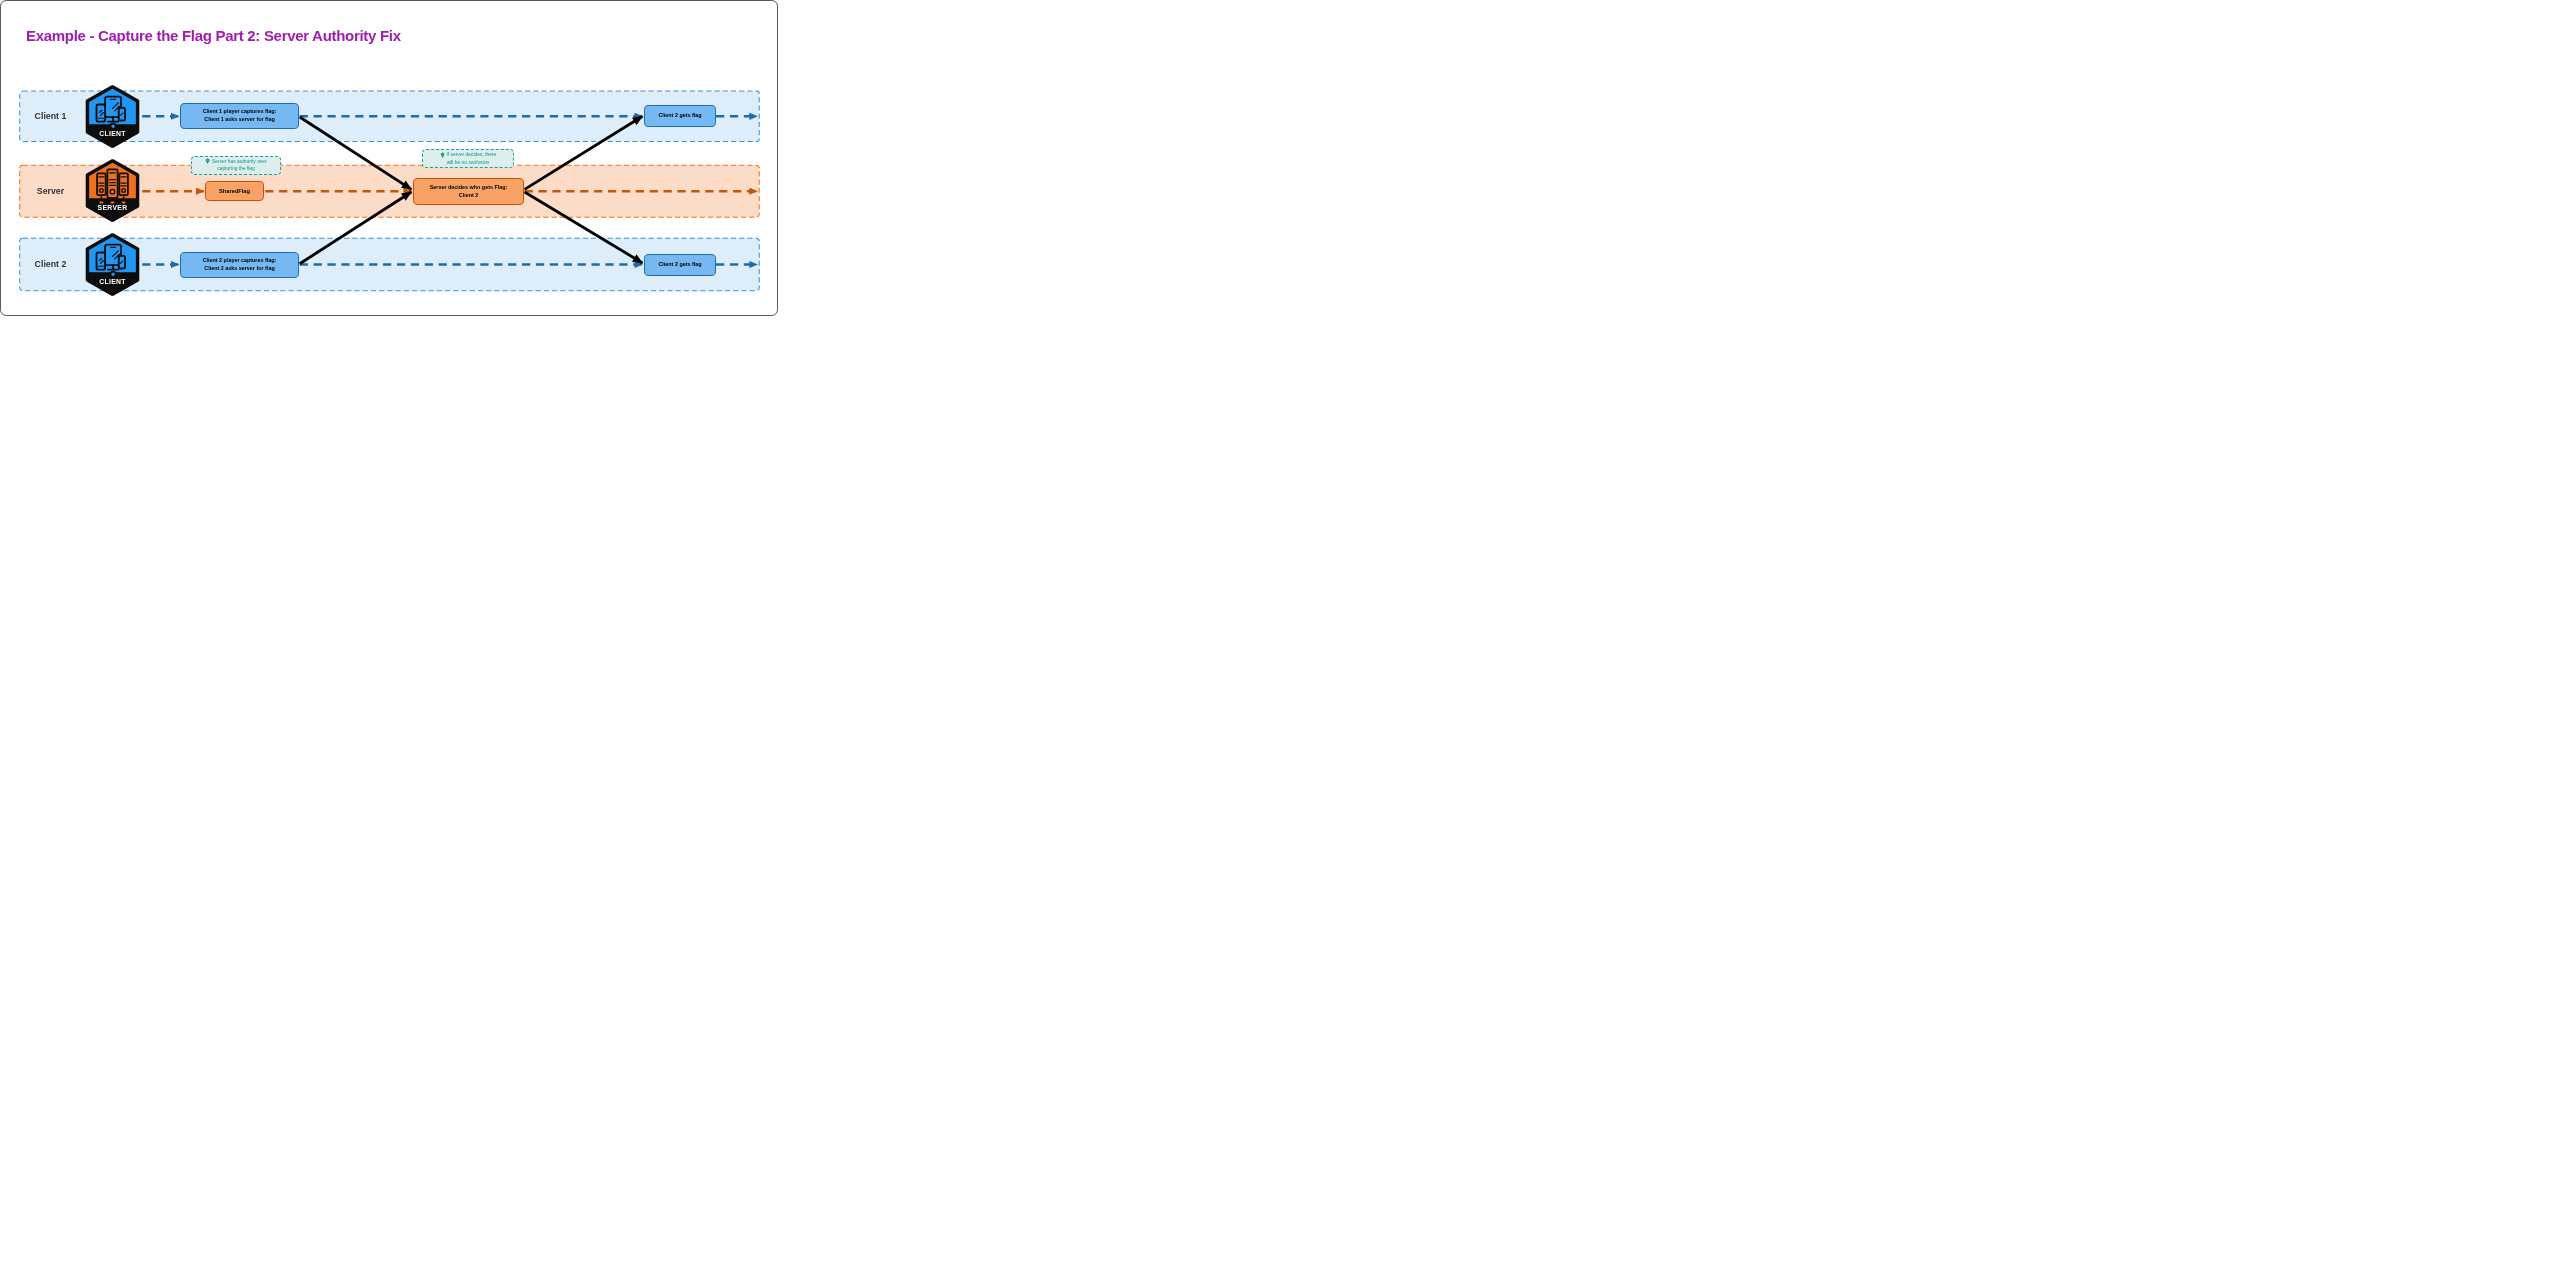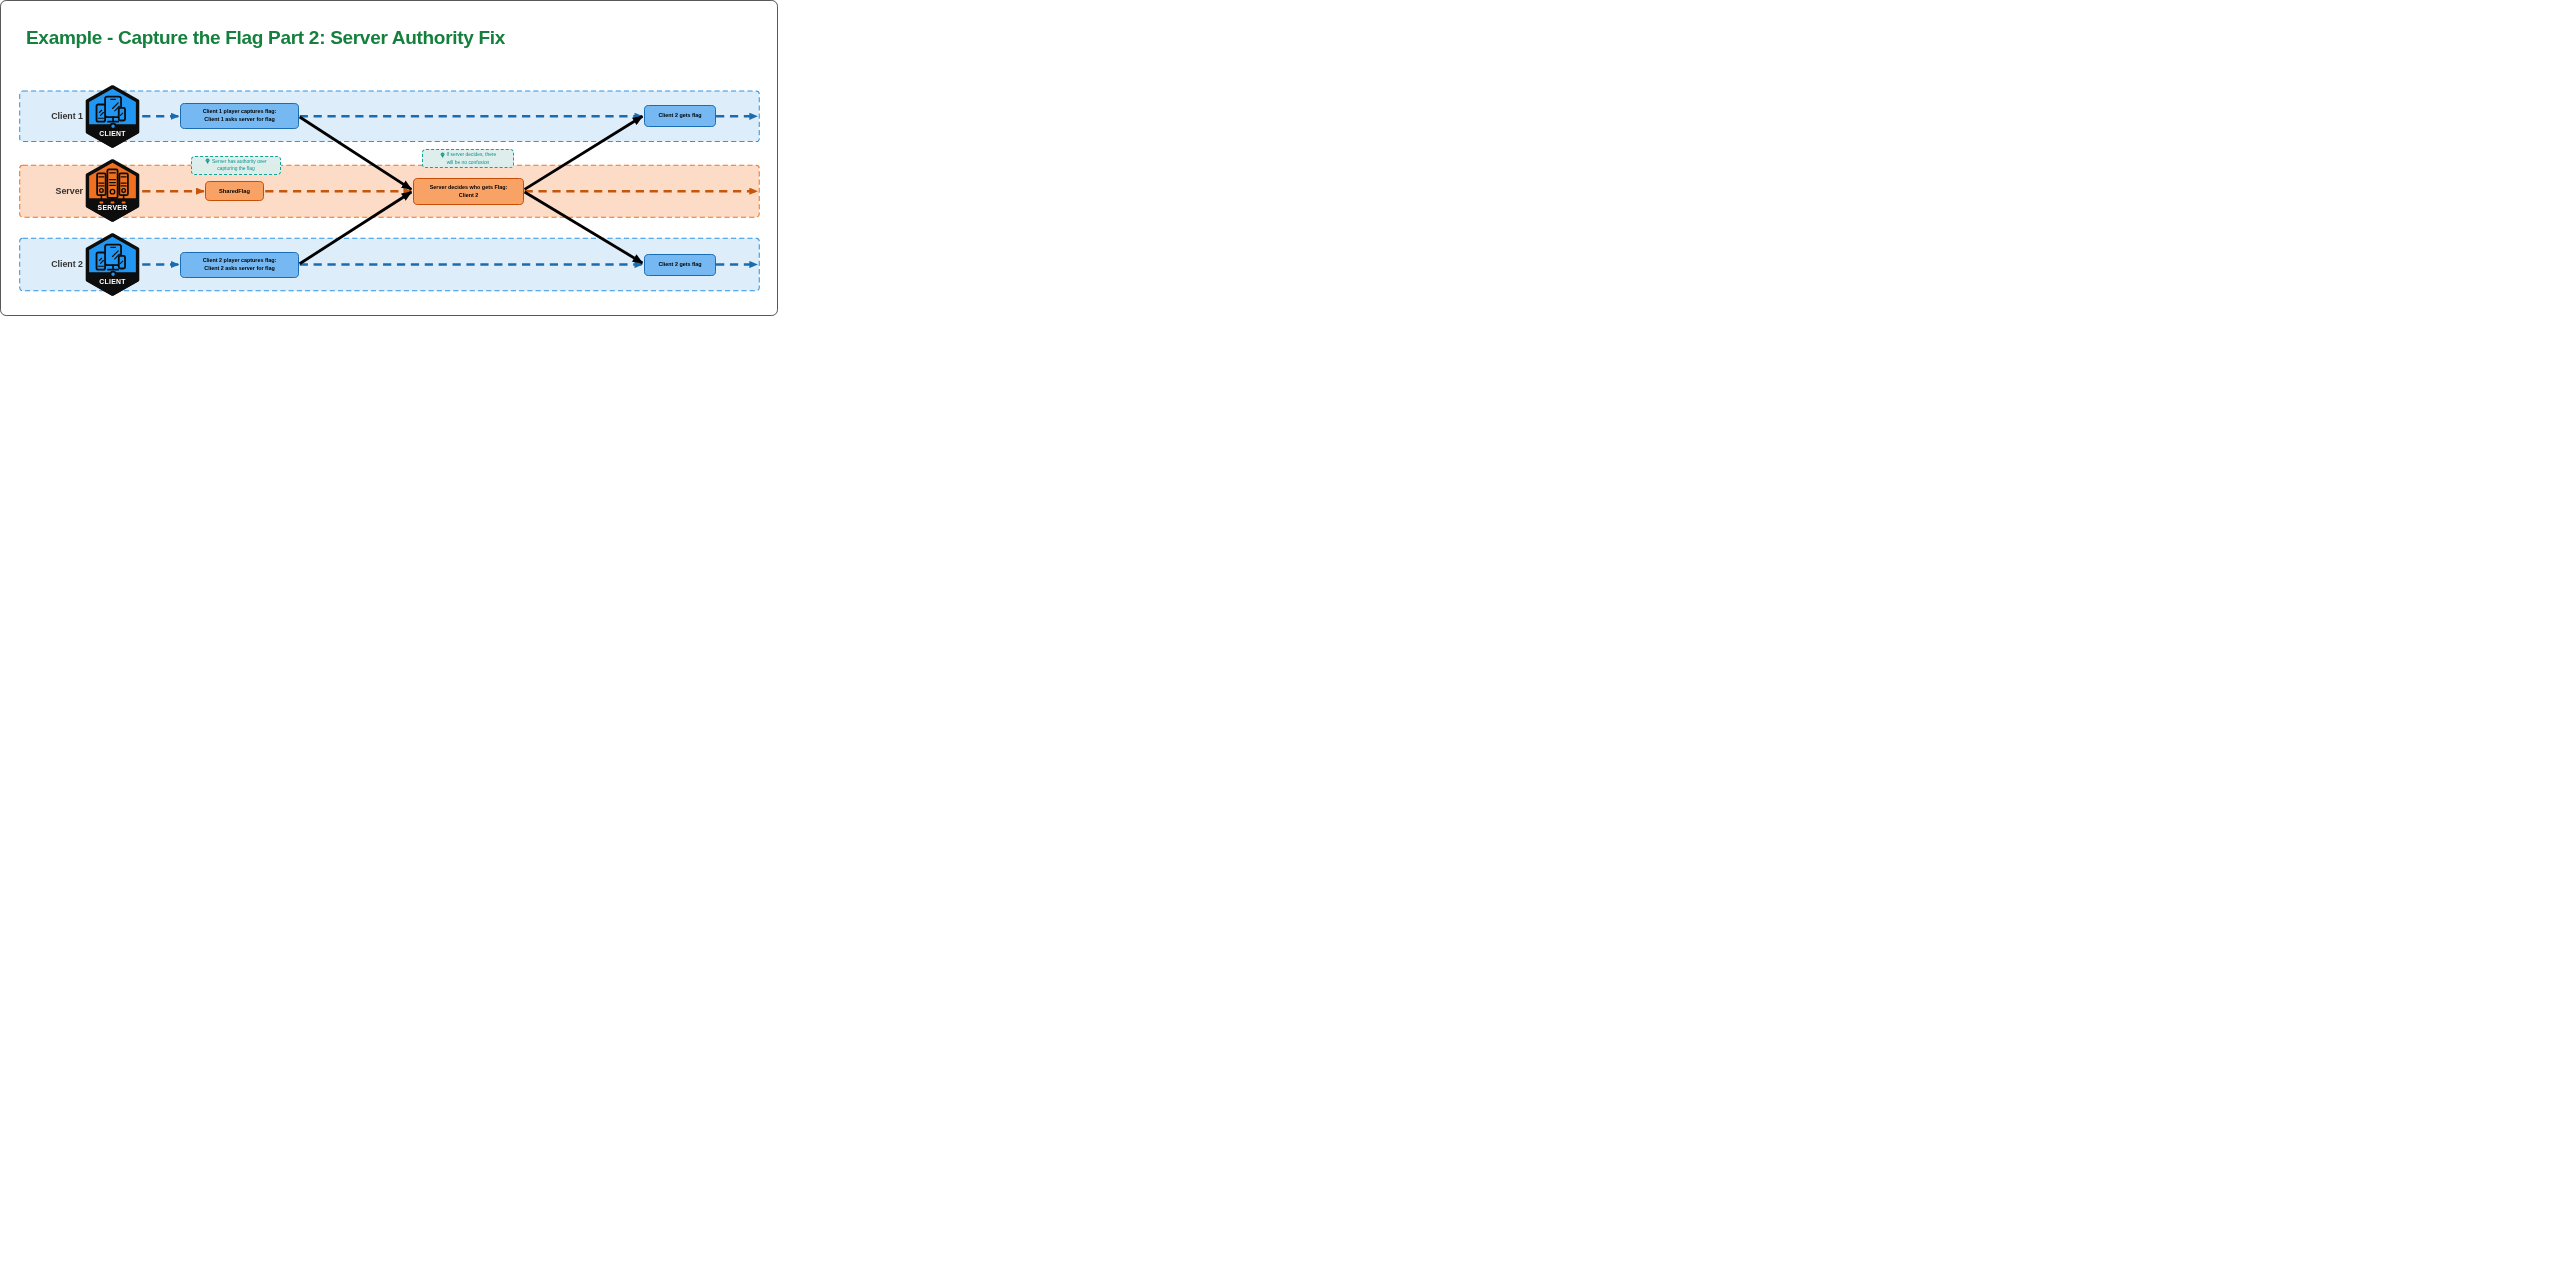--- a/index.html
+++ b/index.html
@@ -2,27 +2,27 @@
 <html style="font-size:8.2px"><head>
 <meta charset="utf-8">
 <style>
   html,body{margin:0;padding:0;background:#ffffff;}
   .frame{
     position:relative;width:778px;height:316px;box-sizing:border-box;
     background:#ffffff;border:1.5px solid #57585a;border-radius:6.2px;overflow:hidden;
     font-family:"Liberation Sans",sans-serif;
   }
   .title{
-    position:absolute;left:25px;top:26px;font-size:19px;font-weight:700;
-    color:#15803d;letter-spacing:-0.3px;white-space:nowrap;
+    position:absolute;left:25px;top:26px;font-size:15px;font-weight:700;
+    color:#a21caf;letter-spacing:-0.3px;white-space:nowrap;
   }
   .layer{position:absolute;left:0;top:0;width:778px;height:316px;}
   .svg-layer{z-index:1;}
   .lane-label{
-    position:absolute;left:17px;width:65px;text-align:right;
+    position:absolute;left:17px;width:65px;text-align:center;
     font-size:8.8px;font-weight:700;color:#333;z-index:2;
   }
   .hex{position:absolute;width:57px;height:63px;z-index:5;}
   .hex text{font-family:"Liberation Sans",sans-serif;font-weight:700;fill:#fff;letter-spacing:.6px;}
   .node{
     position:absolute;box-sizing:border-box;z-index:4;border-radius:4.6px;
     display:flex;flex-direction:column;justify-content:center;text-align:center;
     font-size:5.4px;line-height:1.45;font-weight:700;color:#000;
   }
   .node.blue{background:#76b8f1;border:1.3px solid #1a6cb3;}

